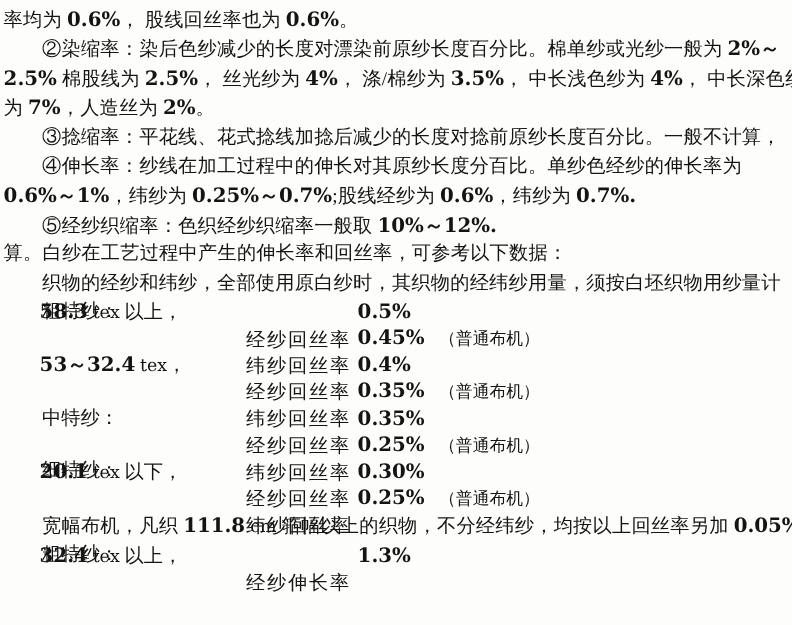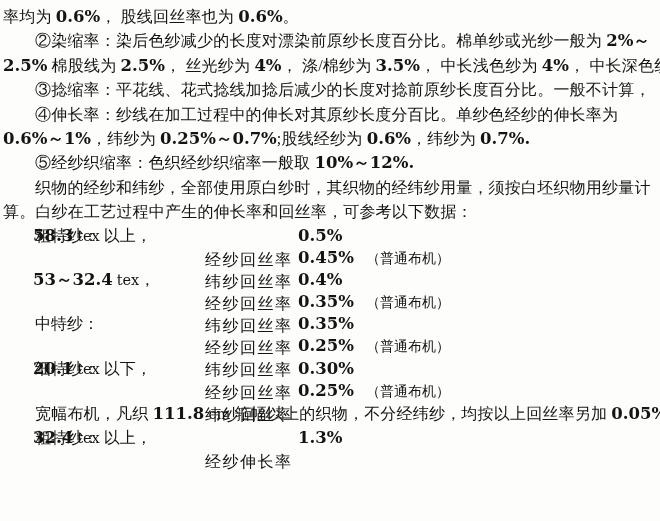--- a/index.html
+++ b/index.html
@@ -25,26 +25,27 @@
   .note { font-size:14px; letter-spacing:0; margin-left:12px; }
 </style>
 </head>
 <body>
 
 <div class="page">
   <div id="pre-lines">
       <div class="pline autonum">率均为 <span class="num">0.6%</span>， 股线回丝率也为 <span class="num">0.6%</span>。</div>
       <div class="pline autonum indent">②染缩率：染后色纱减少的长度对漂染前原纱长度百分比。棉单纱或光纱一般为 <span class="num">2%～</span></div>
       <div class="pline autonum"><span class="num">2.5%</span> 棉股线为 <span class="num">2.5%</span>， 丝光纱为 <span class="num">4%</span>， 涤/棉纱为 <span class="num">3.5%</span>， 中长浅色纱为 <span class="num">4%</span>， 中长深色纱</div>
+      <div class="pline autonum">为 <span class="num">7%</span>，人造丝为 <span class="num">2%</span>。</div>
       <div class="pline autonum indent">③捻缩率：平花线、花式捻线加捻后减少的长度对捻前原纱长度百分比。一般不计算，</div>
       <div class="pline autonum indent">④伸长率：纱线在加工过程中的伸长对其原纱长度分百比。单纱色经纱的伸长率为</div>
       <div class="pline autonum"><span class="num">0.6%～1%</span>，纬纱为 <span class="num">0.25%～0.7%</span>;股线经纱为 <span class="num">0.6%</span>，纬纱为 <span class="num">0.7%.</span></div>
       <div class="pline autonum indent">⑤经纱织缩率：色织经纱织缩率一般取 <span class="num">10%～12%.</span></div>
+      <div class="pline autonum">算。白纱在工艺过程中产生的伸长率和回丝率，可参考以下数据：</div>
       <div class="pline autonum indent">织物的经纱和纬纱，全部使用原白纱时，其织物的经纬纱用量，须按白坯织物用纱量计</div>
-      <div class="pline autonum">算。白纱在工艺过程中产生的伸长率和回丝率，可参考以下数据：</div>
     </div>
   <div id="waste-table">
       <div class="trow">
         <span class="cell-cat">粗特纱：</span>
         <span class="cell-spec autonum"><span class="num">58.3</span> <span class="unit">tex</span> 以上，</span>
         <span class="cell-lab">经纱回丝率</span>
         <span class="cell-val"><span class="autonum"><span class="num">0.5%</span></span><span class="note"></span></span>
       </div>
       <div class="trow">
         <span class="cell-cat"></span>

